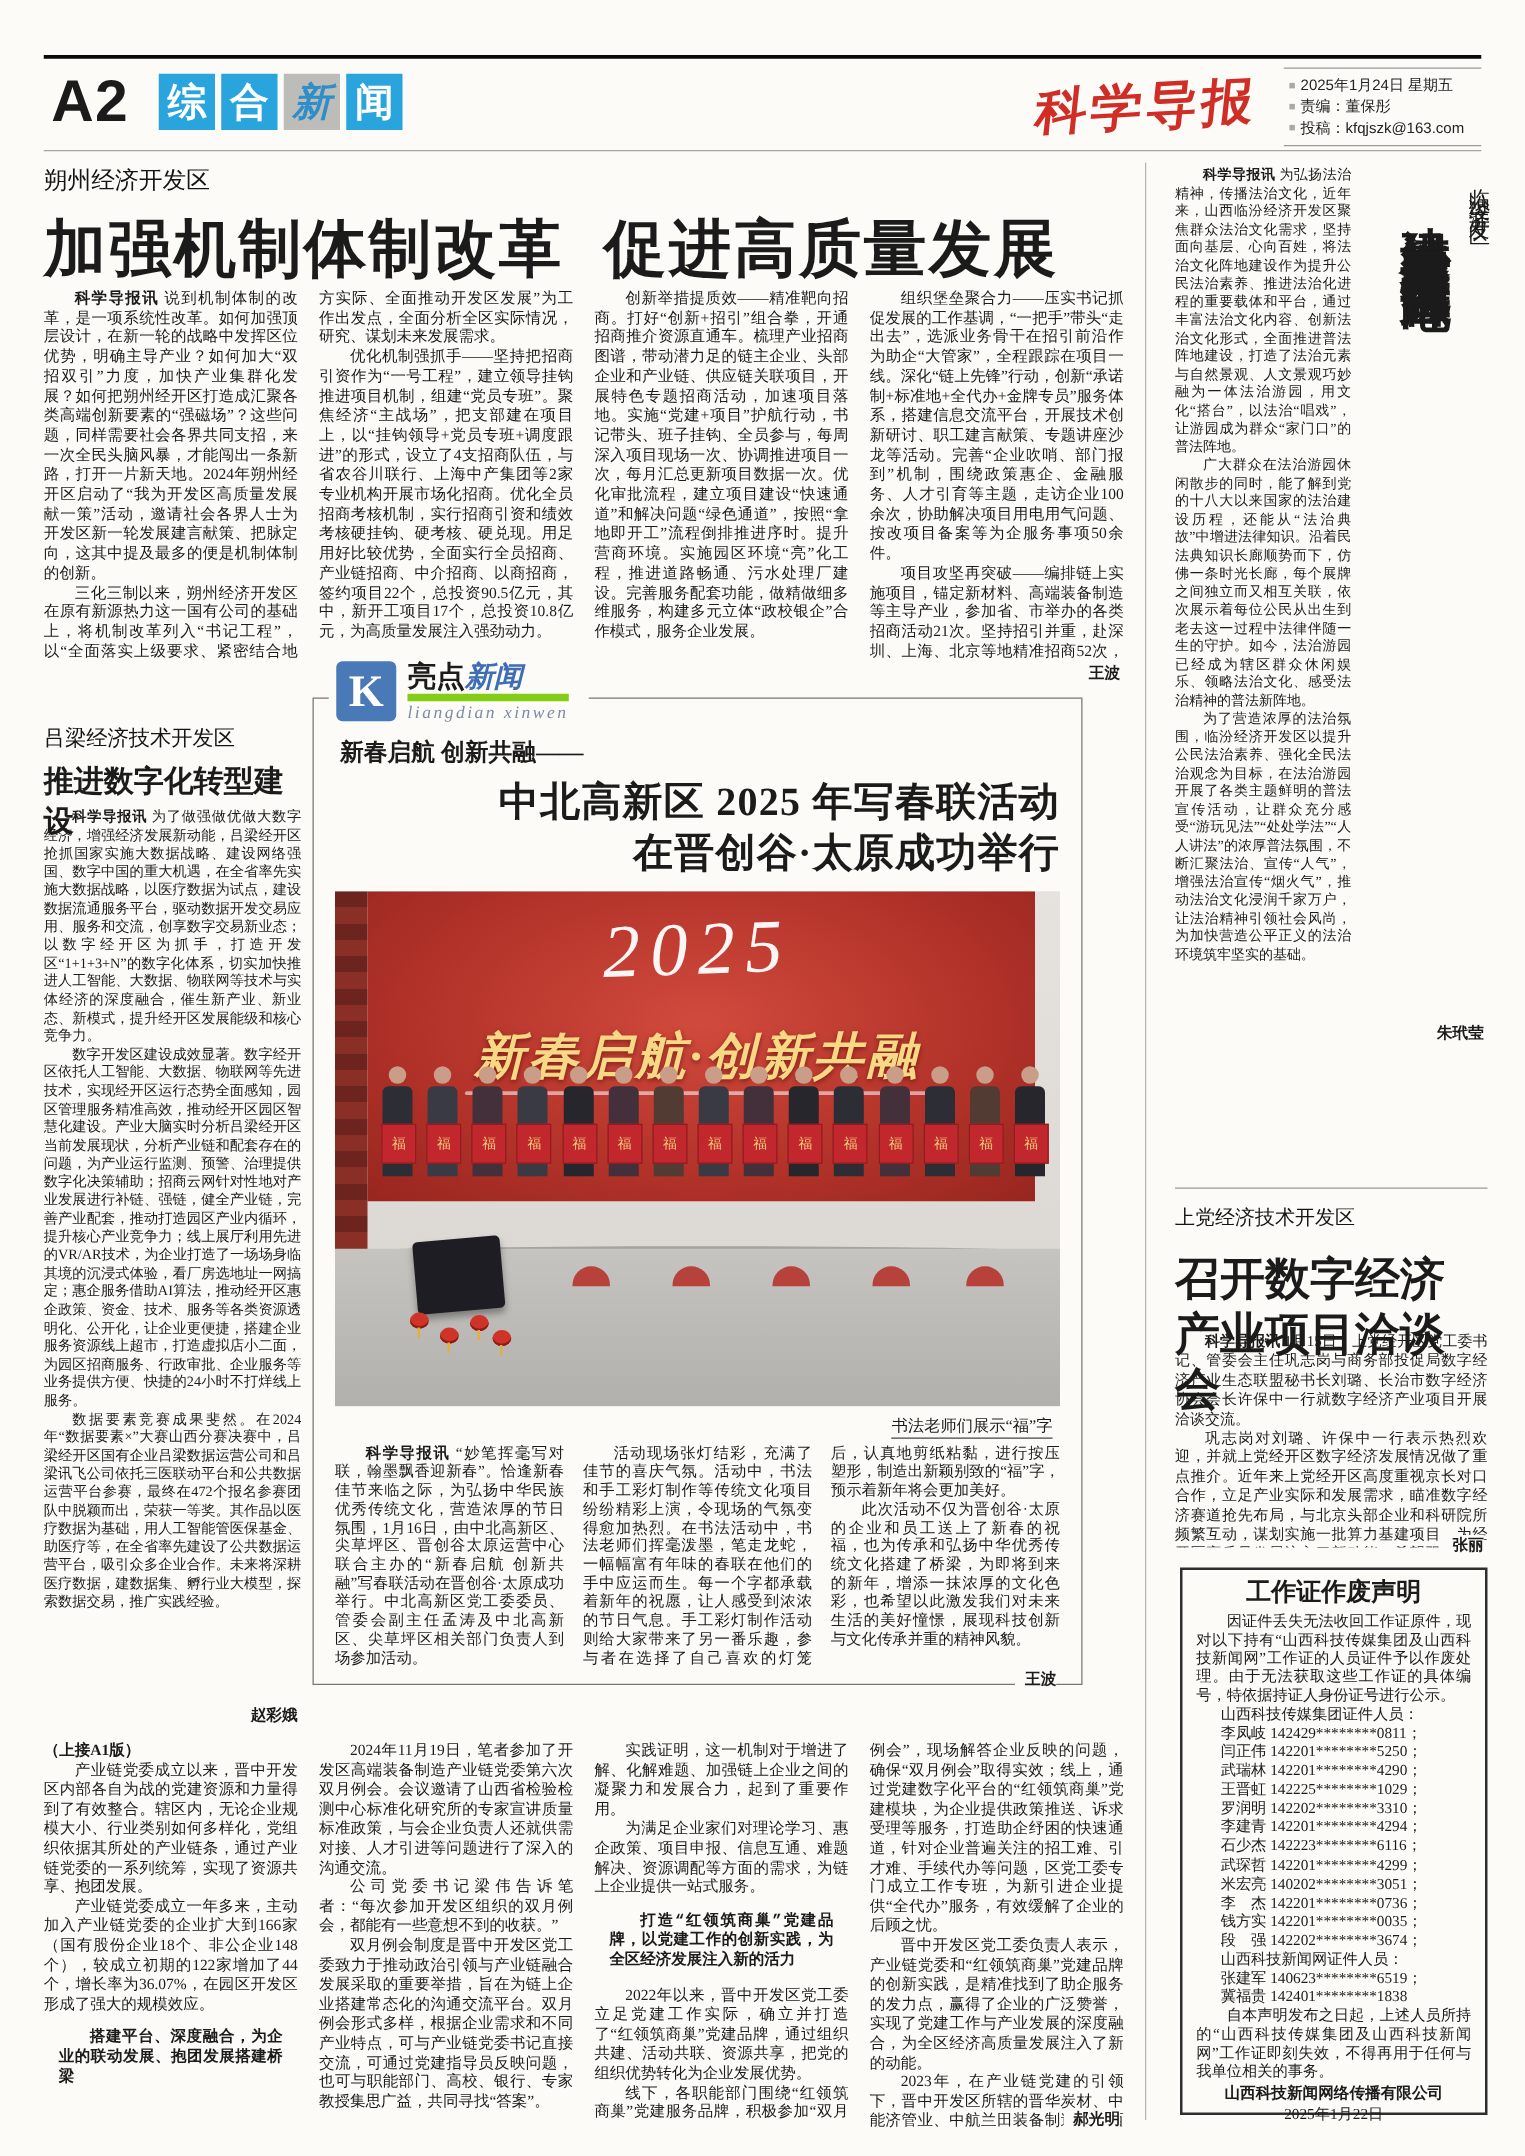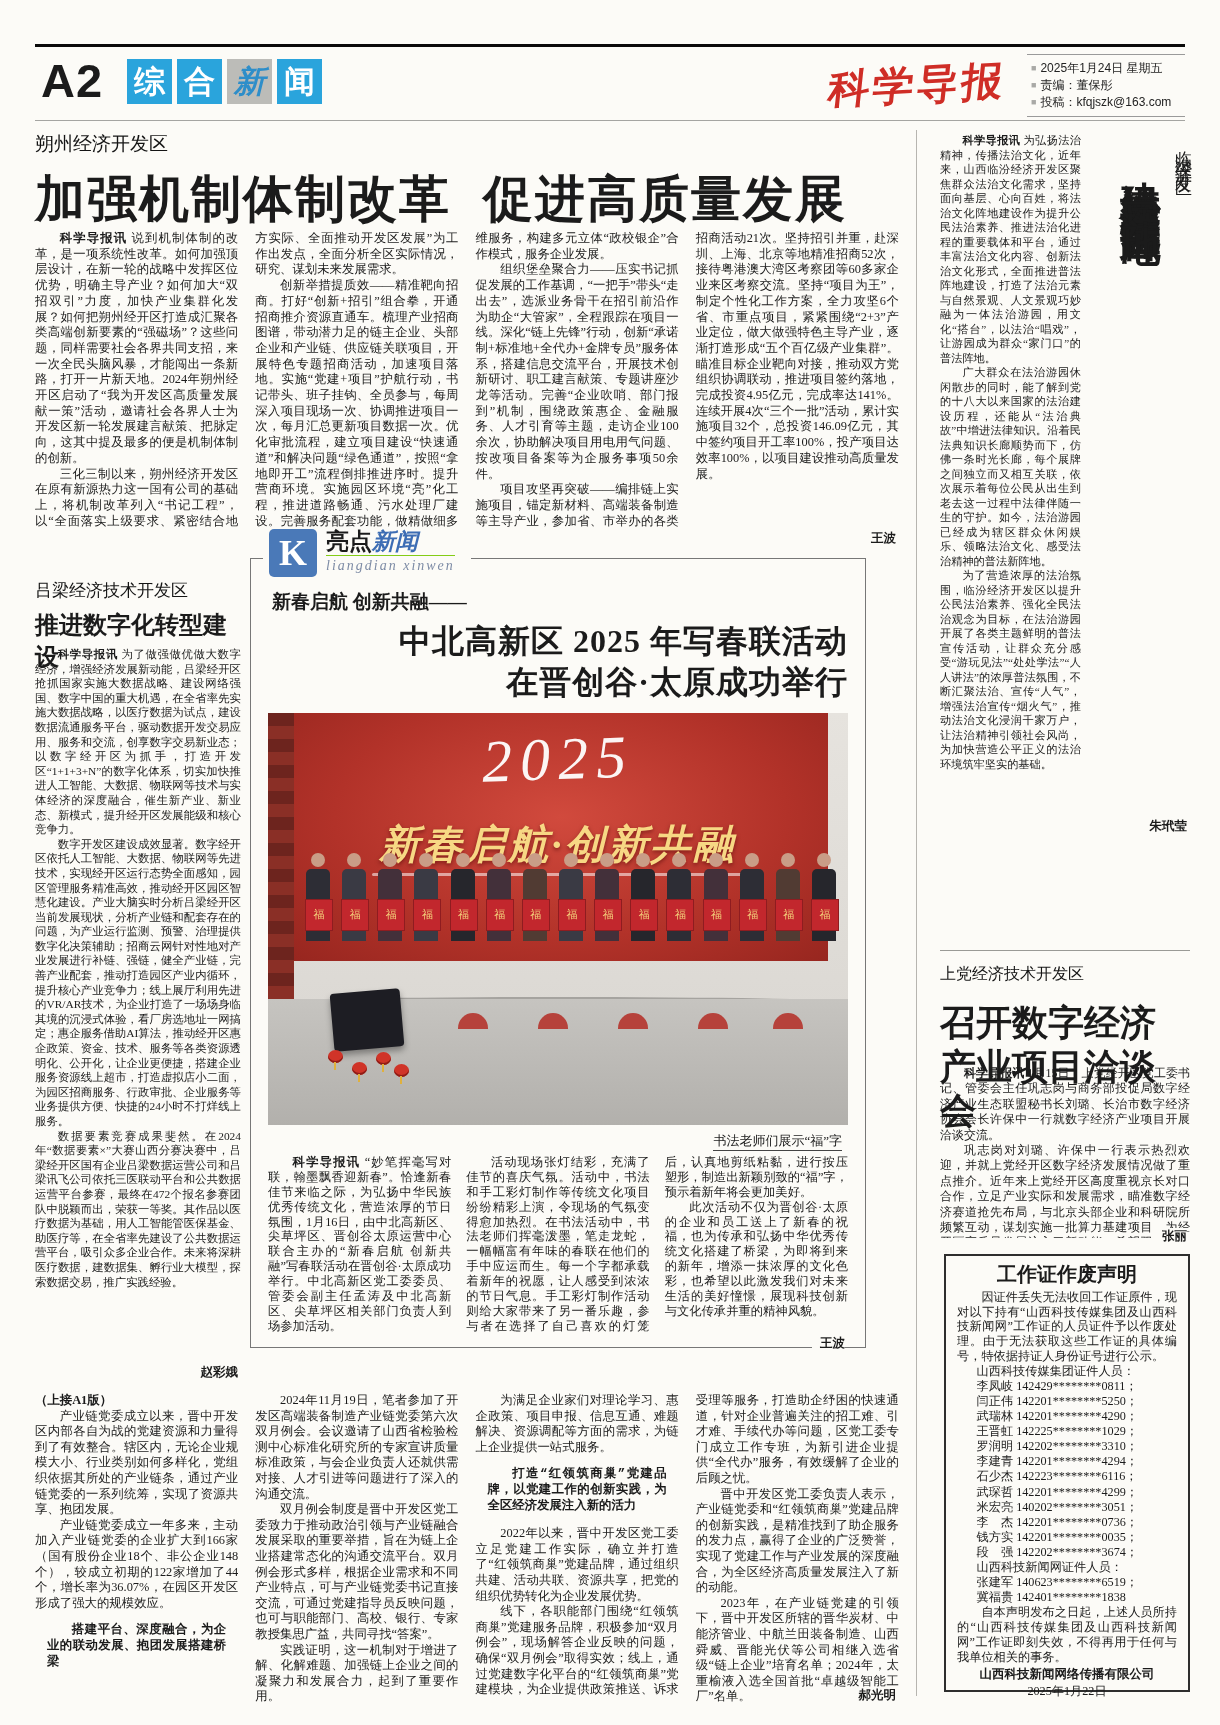--- a/index.html
+++ b/index.html
@@ -42,21 +42,21 @@
   #lvliang .headline{font-family:"Liberation Sans","DejaVu Sans",sans-serif;font-weight:900;font-size:24px;margin:7px 0 11px;}
   #lvliang .body{position:absolute;left:0;top:68px;width:206px;height:712px;font-size:11.4px;line-height:14.6px;
                  text-align:justify;overflow:hidden;}
   
   #featurebox{position:absolute;left:250px;top:558px;width:616px;height:790px;border:1px solid #777;background:#fcfbf7;box-sizing:border-box;}
   .badge{position:absolute;top:-30px;left:12px;background:#fcfbf7;padding:0 16px 0 6px;display:flex;gap:9px;}
   .badge-k{width:48px;height:48px;background:#4a79b8;color:#fff;border-radius:5px;display:flex;align-items:center;
            justify-content:center;font-size:36px;font-weight:700;font-family:"Liberation Serif",serif;}
   .badge-title{font-size:23px;line-height:26px;font-weight:700;}
   .badge-title .half2{color:#3d6db4;font-style:italic;}
-  .badge-pinyin{font-style:italic;font-size:14px;color:#7d8ba5;border-top:1px solid #84cc16;padding-top:2px;letter-spacing:2px;}
+  .badge-pinyin{font-style:italic;font-size:14px;color:#7d8ba5;border-top:6px solid #84cc16;padding-top:2px;letter-spacing:2px;}
   .f-inner{padding:30px 17px 0;position:relative;height:calc(100% - 30px);box-sizing:border-box;}
   .f-kicker{font-weight:700;font-size:19px;margin-left:4px;}
   .f-headline{font-size:32px;font-weight:700;line-height:1.28;margin:6px 0 10px 4px;letter-spacing:1px;text-align:right;}
   
   .photo{position:relative;width:580px;height:412px;margin:0 auto;background:linear-gradient(#e6e3de,#d8d5d0);overflow:hidden;}
   .ph-screen{position:absolute;left:26px;top:0;width:534px;height:248px;
              background:radial-gradient(ellipse at 50% 42%,#d14a3d 0%,#b23229 60%,#97261f 100%);}
   .ph-2025{position:absolute;top:12px;left:0;width:100%;text-align:center;color:#fff;font-size:60px;font-style:italic;
            letter-spacing:8px;opacity:.95;transform:rotate(-2deg);}
   .ph-slogan{position:absolute;top:104px;left:0;width:100%;text-align:center;font-size:40px;font-weight:900;font-style:italic;
@@ -137,20 +137,21 @@
   <div class="rule-hdr-bottom"></div>
   <div class="vrule"></div>
 
   <section id="shuozhou">
     <div class="kicker">朔州经济开发区</div>
     <div class="headline">加强机制体制改革  促进高质量发展</div>
     <div class="body">
       <p class="para"><b class="lead">科学导报讯</b>&nbsp;<span>说到机制体制的改革，是一项系统性改革。如何加强顶层设计，在新一轮的战略中发挥区位优势，明确主导产业？如何加大“双招双引”力度，加快产业集群化发展？如何把朔州经开区打造成汇聚各类高端创新要素的“强磁场”？这些问题，同样需要社会各界共同支招，来一次全民头脑风暴，才能闯出一条新路，打开一片新天地。2024年朔州经开区启动了“我为开发区高质量发展献一策”活动，邀请社会各界人士为开发区新一轮发展建言献策、把脉定向，这其中提及最多的便是机制体制的创新。</span></p>
       <div>
           <p class="para">三化三制以来，朔州经济开发区在原有新源热力这一国有公司的基础上，将机制改革列入“书记工程”，以“全面落实上级要求、紧密结合地方实际、全面推动开发区发展”为工作出发点，全面分析全区实际情况，研究、谋划未来发展需求。</p>
+          <p class="para">优化机制强抓手——坚持把招商引资作为“一号工程”，建立领导挂钩推进项目机制，组建“党员专班”。聚焦经济“主战场”，把支部建在项目上，以“挂钩领导+党员专班+调度跟进”的形式，设立了4支招商队伍，与省农谷川联行、上海中产集团等2家专业机构开展市场化招商。优化全员招商考核机制，实行招商引资和绩效考核硬挂钩、硬考核、硬兑现。用足用好比较优势，全面实行全员招商、产业链招商、中介招商、以商招商，签约项目22个，总投资90.5亿元，其中，新开工项目17个，总投资10.8亿元，为高质量发展注入强劲动力。</p>
           <p class="para">创新举措提质效——精准靶向招商。打好“创新+招引”组合拳，开通招商推介资源直通车。梳理产业招商图谱，带动潜力足的链主企业、头部企业和产业链、供应链关联项目，开展特色专题招商活动，加速项目落地。实施“党建+项目”护航行动，书记带头、班子挂钩、全员参与，每周深入项目现场一次、协调推进项目一次，每月汇总更新项目数据一次。优化审批流程，建立项目建设“快速通道”和解决问题“绿色通道”，按照“拿地即开工”流程倒排推进序时。提升营商环境。实施园区环境“亮”化工程，推进道路畅通、污水处理厂建设。完善服务配套功能，做精做细多维服务，构建多元立体“政校银企”合作模式，服务企业发展。</p>
           <p class="para">组织堡垒聚合力——压实书记抓促发展的工作基调，“一把手”带头“走出去”，选派业务骨干在招引前沿作为助企“大管家”，全程跟踪在项目一线。深化“链上先锋”行动，创新“承诺制+标准地+全代办+金牌专员”服务体系，搭建信息交流平台，开展技术创新研讨、职工建言献策、专题讲座沙龙等活动。完善“企业吹哨、部门报到”机制，围绕政策惠企、金融服务、人才引育等主题，走访企业100余次，协助解决项目用电用气问题、按改项目备案等为企服务事项50余件。</p>
           <p class="para">项目攻坚再突破——编排链上实施项目，锚定新材料、高端装备制造等主导产业，参加省、市举办的各类招商活动21次。坚持招引并重，赴深圳、上海、北京等地精准招商52次，接待粤港澳大湾区考察团等60多家企业来区考察交流。坚持“项目为王”，制定个性化工作方案，全力攻坚6个省、市重点项目，紧紧围绕“2+3”产业定位，做大做强特色主导产业，逐渐打造形成“五个百亿级产业集群”。瞄准目标企业靶向对接，推动双方党组织协调联动，推进项目签约落地，完成投资4.95亿元，完成率达141%。连续开展4次“三个一批”活动，累计实施项目32个，总投资146.09亿元，其中签约项目开工率100%，投产项目达效率100%，以项目建设推动高质量发展。</p>
         </div>
     </div>
     <div class="author">王波</div>
   </section>
 
   <section id="lvliang">
     <div class="kicker">吕梁经济技术开发区</div>
@@ -345,20 +346,21 @@
   </section>
 
   <div id="cont-wrap">
     <div id="continuation" style="left:0;top:0;">
       <div>
           <p class="marker">（上接A1版）</p>
           <p class="para">产业链党委成立以来，晋中开发区内部各自为战的党建资源和力量得到了有效整合。辖区内，无论企业规模大小、行业类别如何多样化，党组织依据其所处的产业链条，通过产业链党委的一系列统筹，实现了资源共享、抱团发展。</p>
           <p class="para">产业链党委成立一年多来，主动加入产业链党委的企业扩大到166家（国有股份企业18个、非公企业148个），较成立初期的122家增加了44个，增长率为36.07%，在园区开发区形成了强大的规模效应。</p>
           <p class="subhead">搭建平台、深度融合，为企业的联动发展、抱团发展搭建桥梁</p>
           <p class="para">2024年11月19日，笔者参加了开发区高端装备制造产业链党委第六次双月例会。会议邀请了山西省检验检测中心标准化研究所的专家宣讲质量标准政策，与会企业负责人还就供需对接、人才引进等问题进行了深入的沟通交流。</p>
+          <p class="para">公司党委书记梁伟告诉笔者：“每次参加开发区组织的双月例会，都能有一些意想不到的收获。”</p>
           <p class="para">双月例会制度是晋中开发区党工委致力于推动政治引领与产业链融合发展采取的重要举措，旨在为链上企业搭建常态化的沟通交流平台。双月例会形式多样，根据企业需求和不同产业特点，可与产业链党委书记直接交流，可通过党建指导员反映问题，也可与职能部门、高校、银行、专家教授集思广益，共同寻找“答案”。</p>
           <p class="para">实践证明，这一机制对于增进了解、化解难题、加强链上企业之间的凝聚力和发展合力，起到了重要作用。</p>
           <p class="para">为满足企业家们对理论学习、惠企政策、项目申报、信息互通、难题解决、资源调配等方面的需求，为链上企业提供一站式服务。</p>
           <p class="subhead">打造“红领筑商巢”党建品牌，以党建工作的创新实践，为全区经济发展注入新的活力</p>
           <p class="para">2022年以来，晋中开发区党工委立足党建工作实际，确立并打造了“红领筑商巢”党建品牌，通过组织共建、活动共联、资源共享，把党的组织优势转化为企业发展优势。</p>
           <p class="para">线下，各职能部门围绕“红领筑商巢”党建服务品牌，积极参加“双月例会”，现场解答企业反映的问题，确保“双月例会”取得实效；线上，通过党建数字化平台的“红领筑商巢”党建模块，为企业提供政策推送、诉求受理等服务，打造助企纾困的快速通道，针对企业普遍关注的招工难、引才难、手续代办等问题，区党工委专门成立工作专班，为新引进企业提供“全代办”服务，有效缓解了企业的后顾之忧。</p>
           <p class="para">晋中开发区党工委负责人表示，产业链党委和“红领筑商巢”党建品牌的创新实践，是精准找到了助企服务的发力点，赢得了企业的广泛赞誉，实现了党建工作与产业发展的深度融合，为全区经济高质量发展注入了新的动能。</p>
           <p class="para">2023年，在产业链党建的引领下，晋中开发区所辖的晋华炭材、中能济管业、中航兰田装备制造、山西舜威、晋能光伏等公司相继入选省级“链上企业”培育名单；2024年，太重榆液入选全国首批“卓越级智能工厂”名单。</p>
         </div>
     </div>

